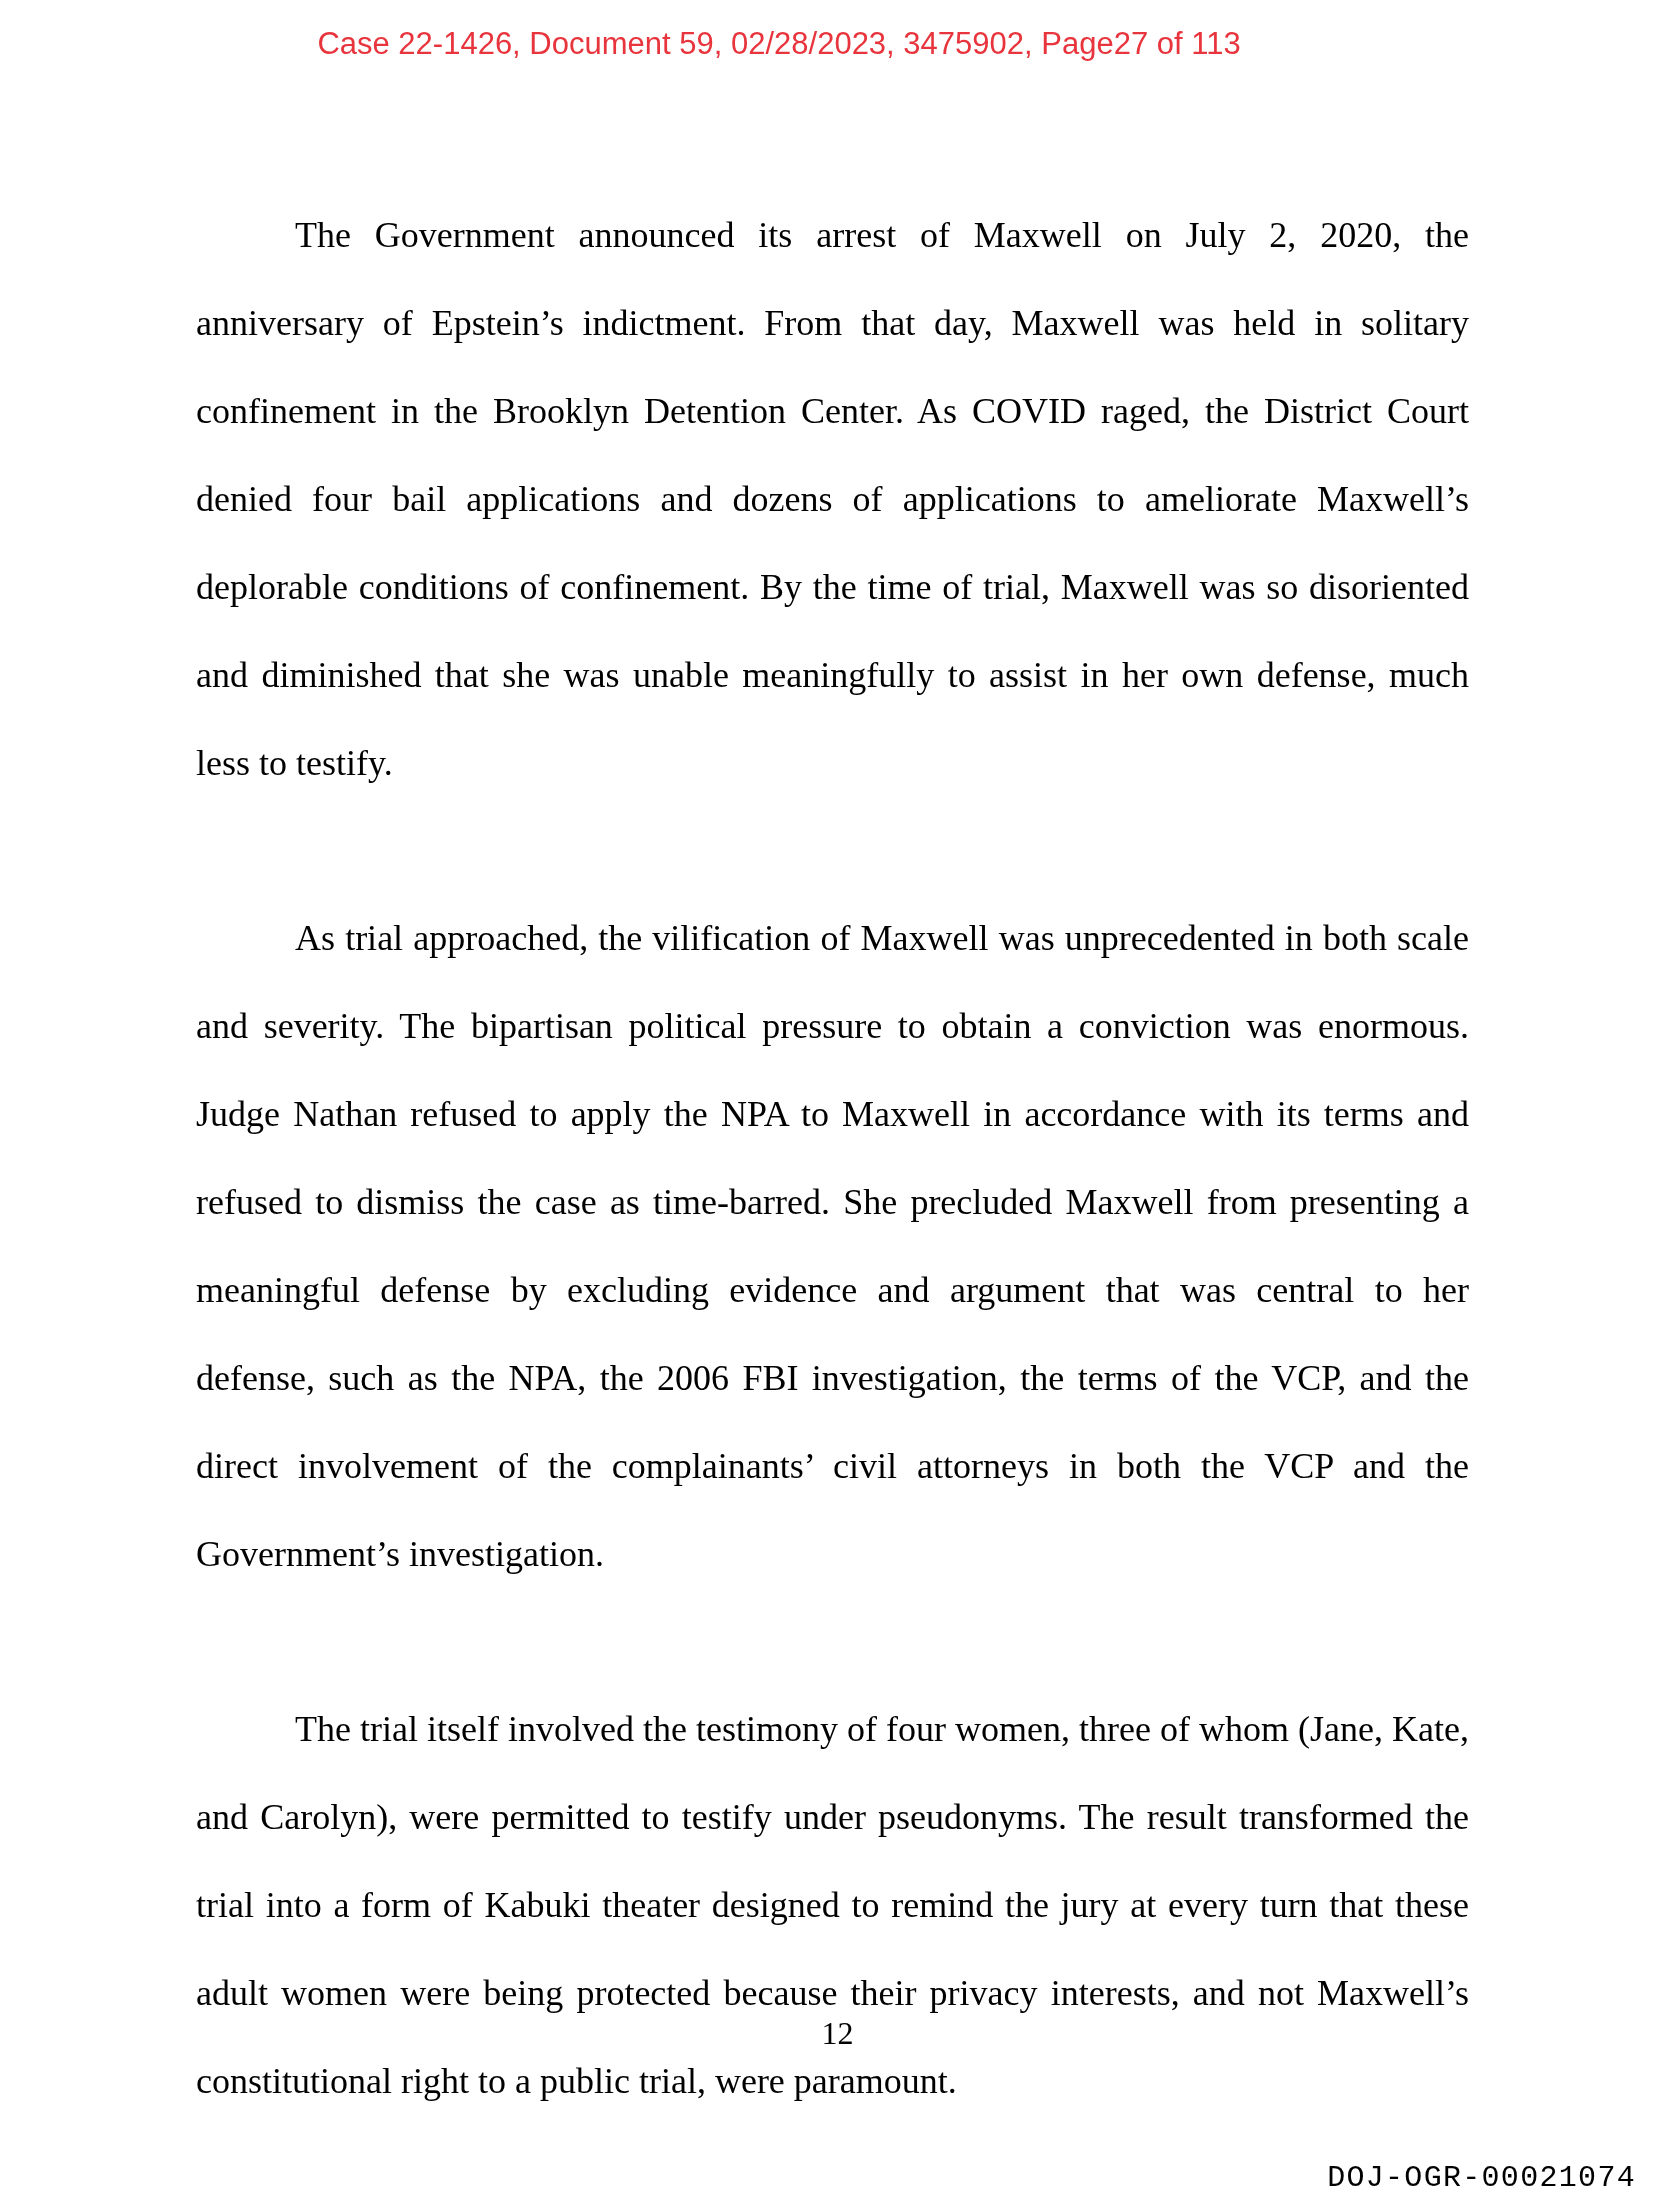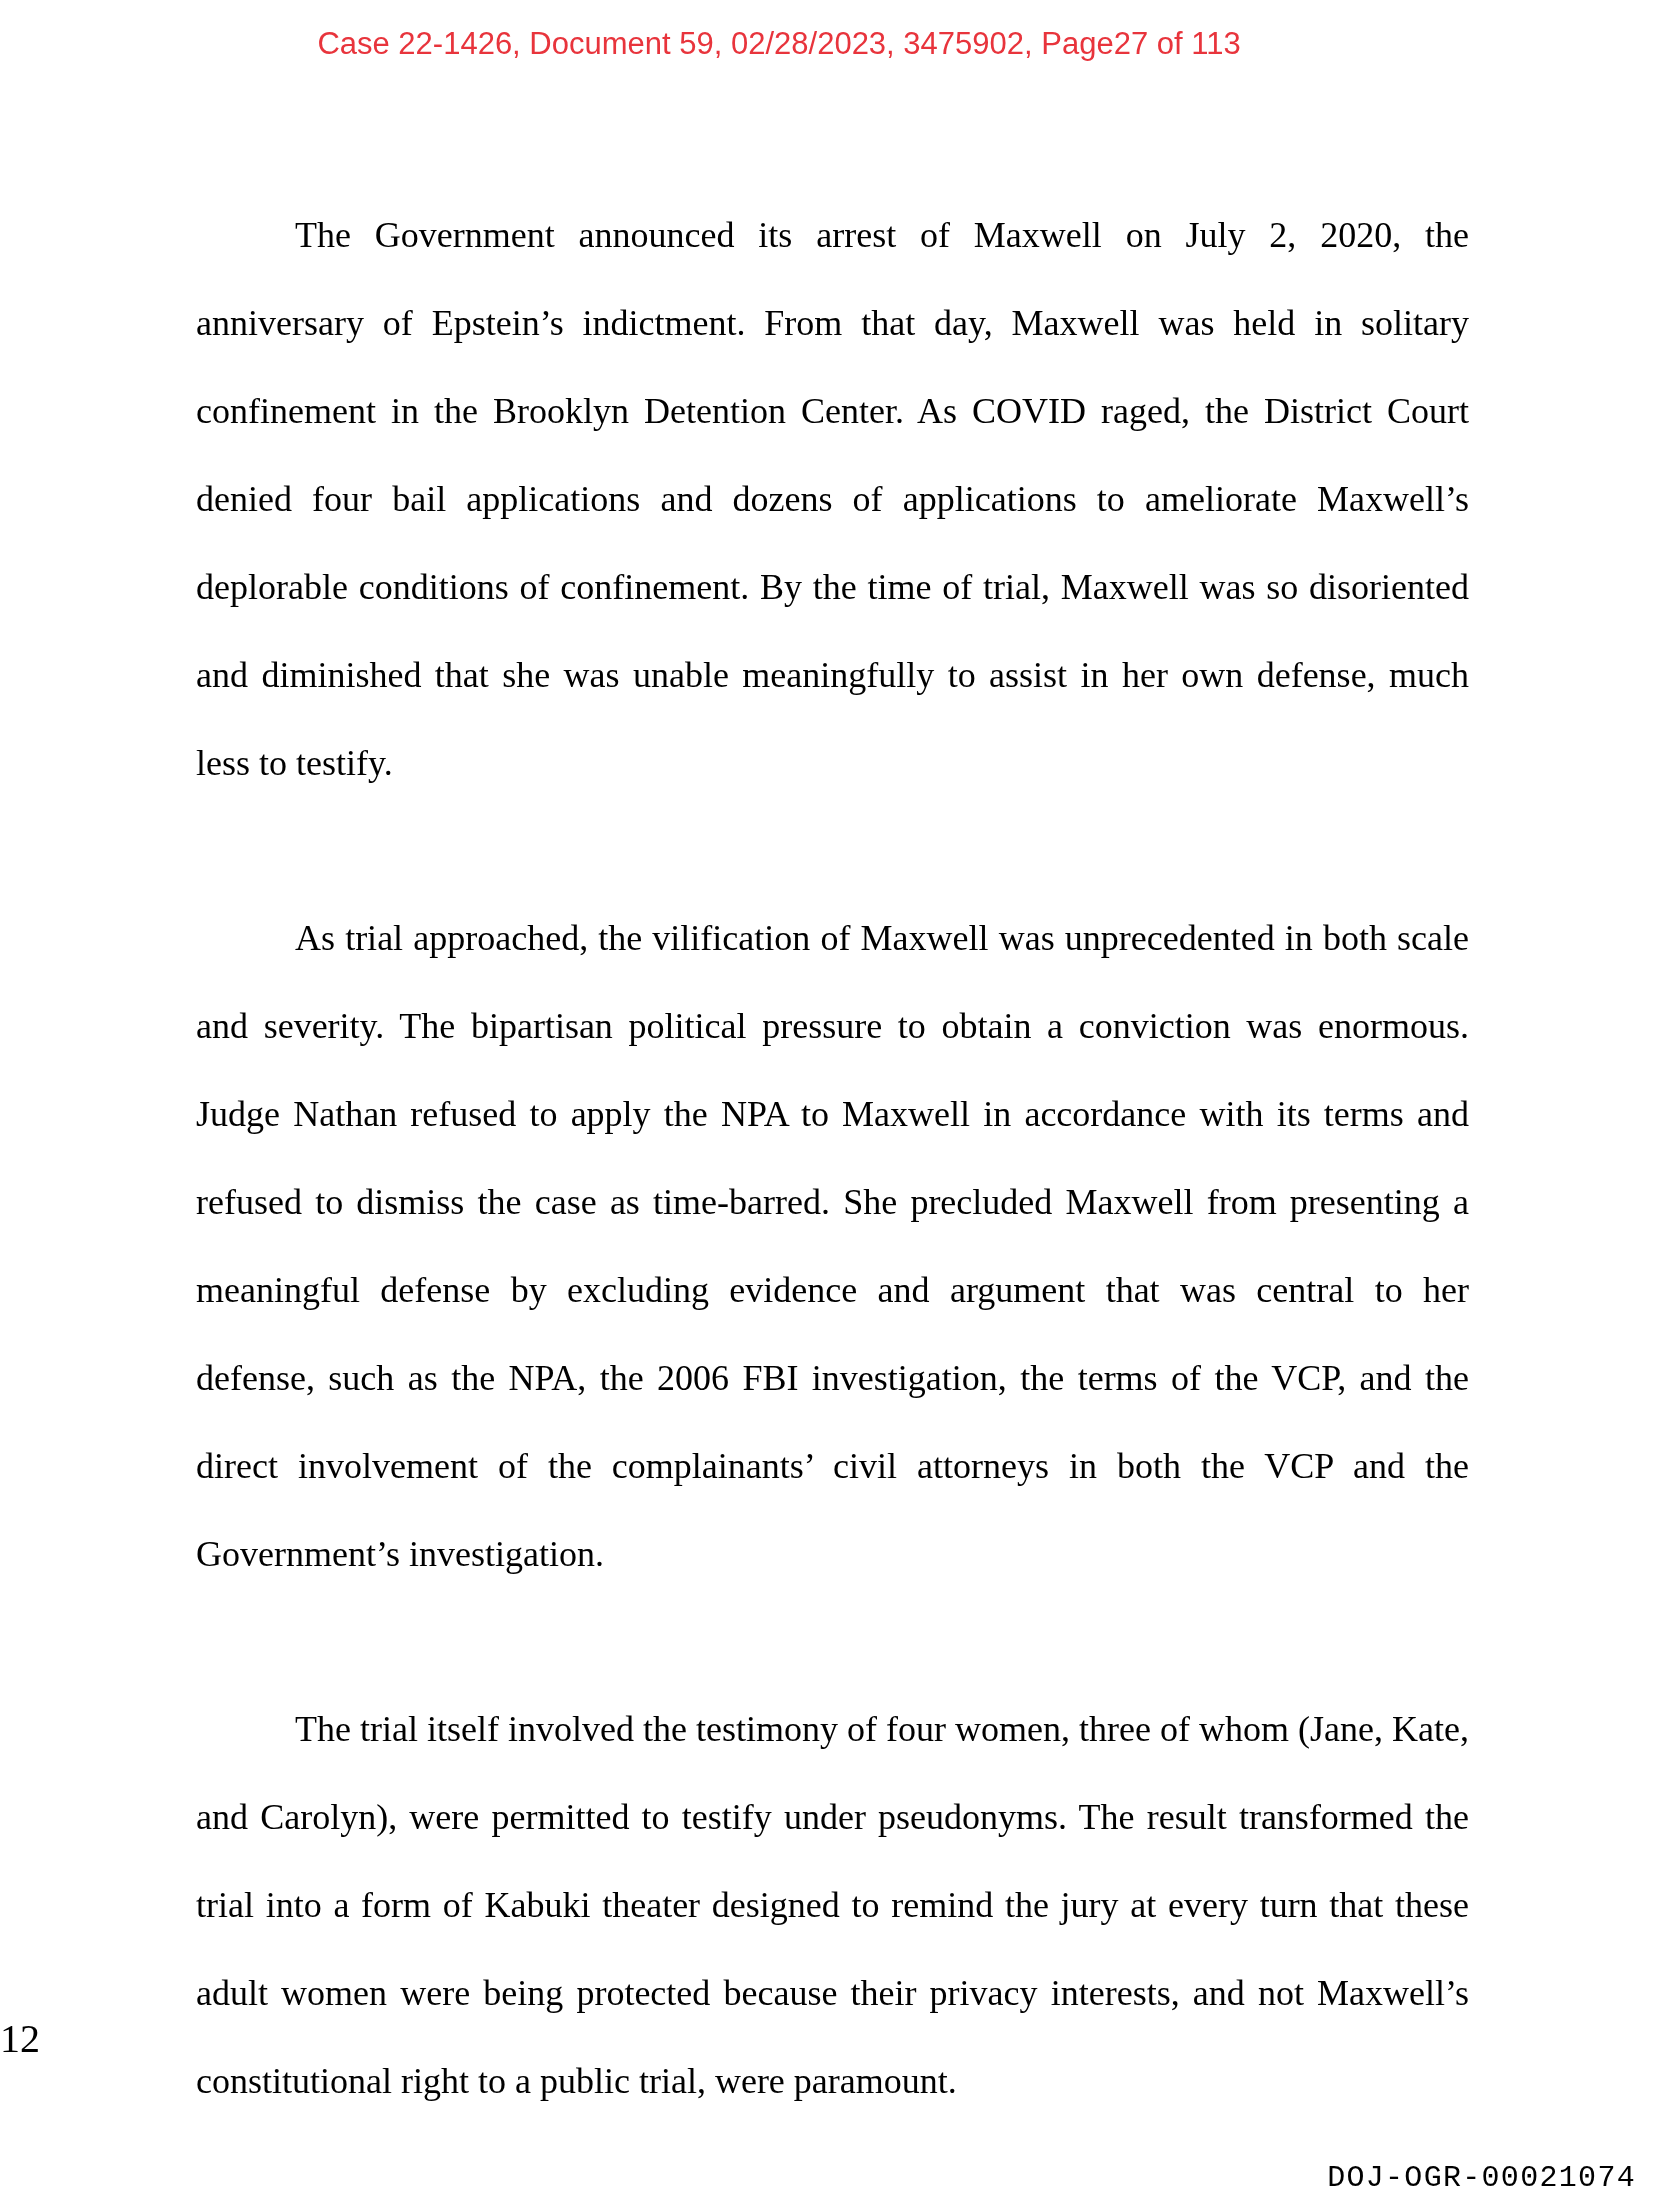--- a/index.html
+++ b/index.html
@@ -10,22 +10,22 @@
     letter-spacing: 0px;
   }
   .body-text {
     position: absolute; left: 196px; top: 191px; width: 1273px;
     font-family: "Liberation Serif", serif; font-size: 36px; color: #000;
     line-height: 88px; text-align: justify;
   }
   .para { margin: 0 0 0 0; text-indent: 99px; }
   .para + .para { margin-top: 0; }
   .page-number {
-    position: absolute; left: 0; top: 2015px; width: 1675px; 
-    font-family: "Liberation Serif", serif; font-size: 40px; color: #000;
+    position: absolute; left: 0; top: 2015px; width: 1675px; text-align: center;
+    font-family: "Liberation Serif", serif; font-size: 32px; color: #000;
   }
   .bates {
     position: absolute; right: 39px; top: 2161px;
     font-family: "Liberation Mono", monospace; font-size: 30px; color: #000;
     letter-spacing: 1.3px;
     text-align: right;
   }
 </style>
 </head>
 <body>

